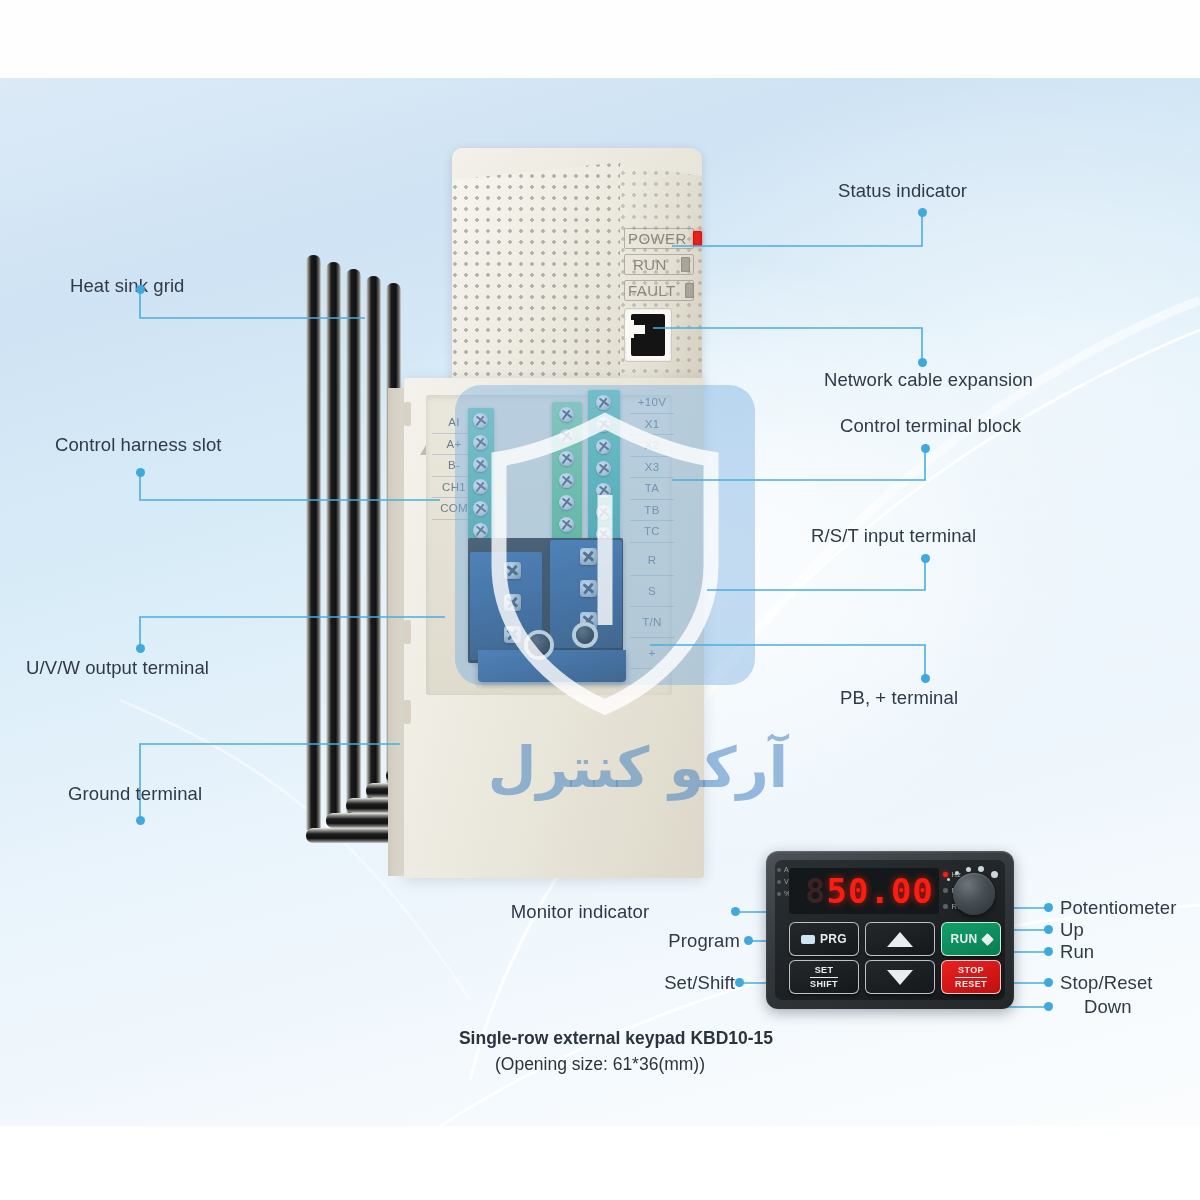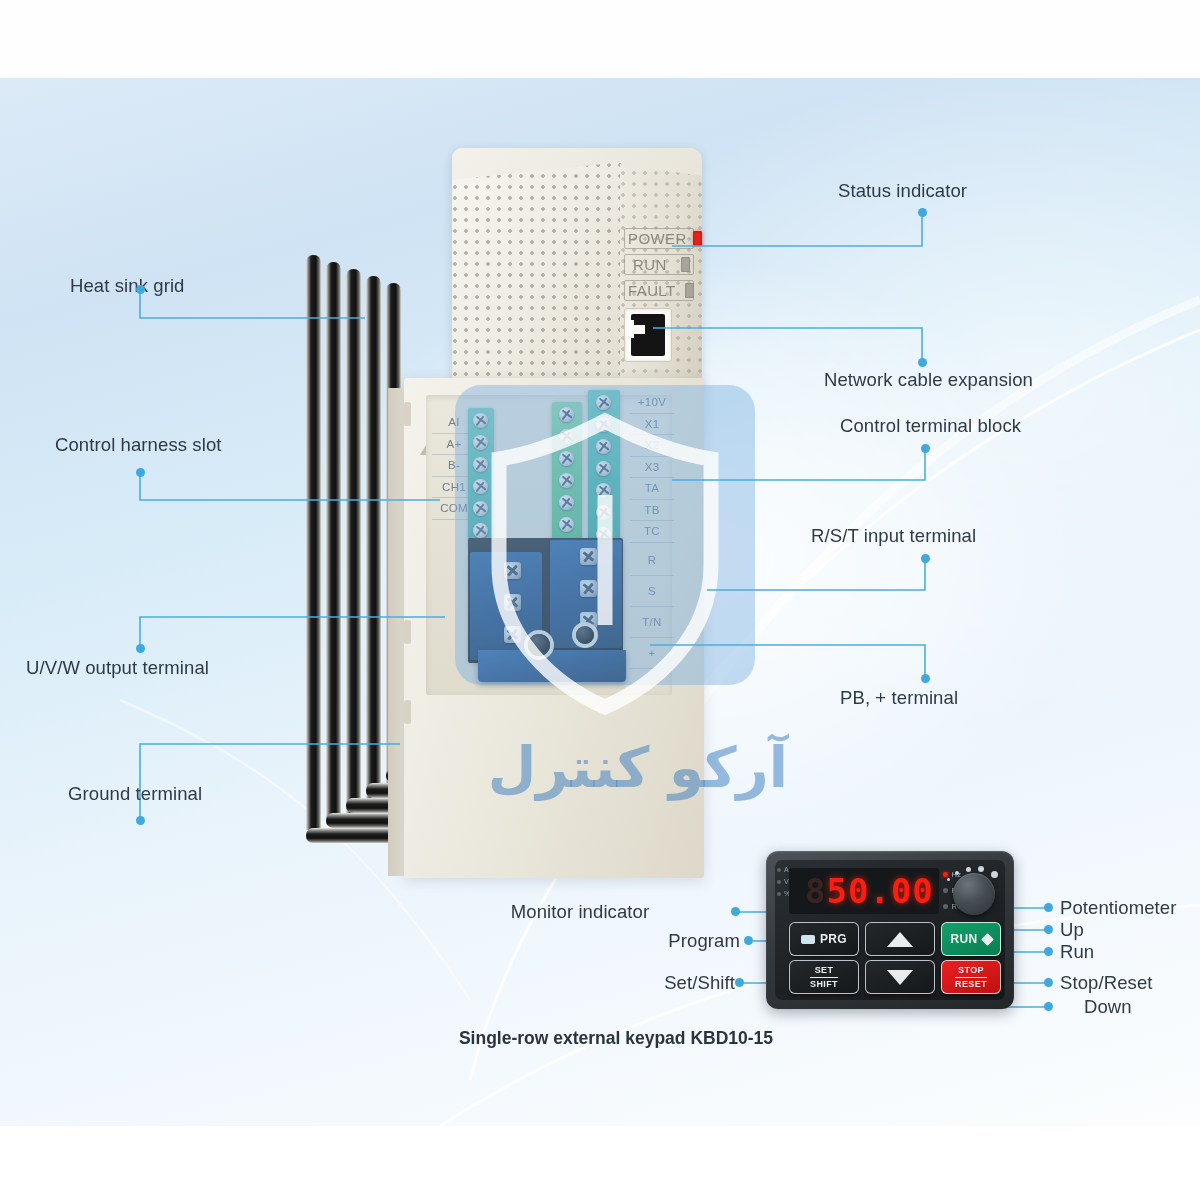--- a/index.html
+++ b/index.html
@@ -550,14 +550,15 @@
   <div class="dot" style="left:1044px;top:947px;"></div>
   <div class="lbl" style="left:1060px;top:941px;">Run</div>
 
   <div class="dot" style="left:1044px;top:978px;"></div>
   <div class="lbl" style="left:1060px;top:972px;">Stop/Reset</div>
 
   <div class="dot" style="left:1044px;top:1002px;"></div>
   <div class="lbl" style="left:1060px;top:996px;margin-left:24px;">Down</div>
 
   <div class="cap1">Single-row external keypad KBD10-15</div>
+  <div class="cap2">(Opening size: 61*36(mm))</div>
 
 </div>
 
 </body></html>

